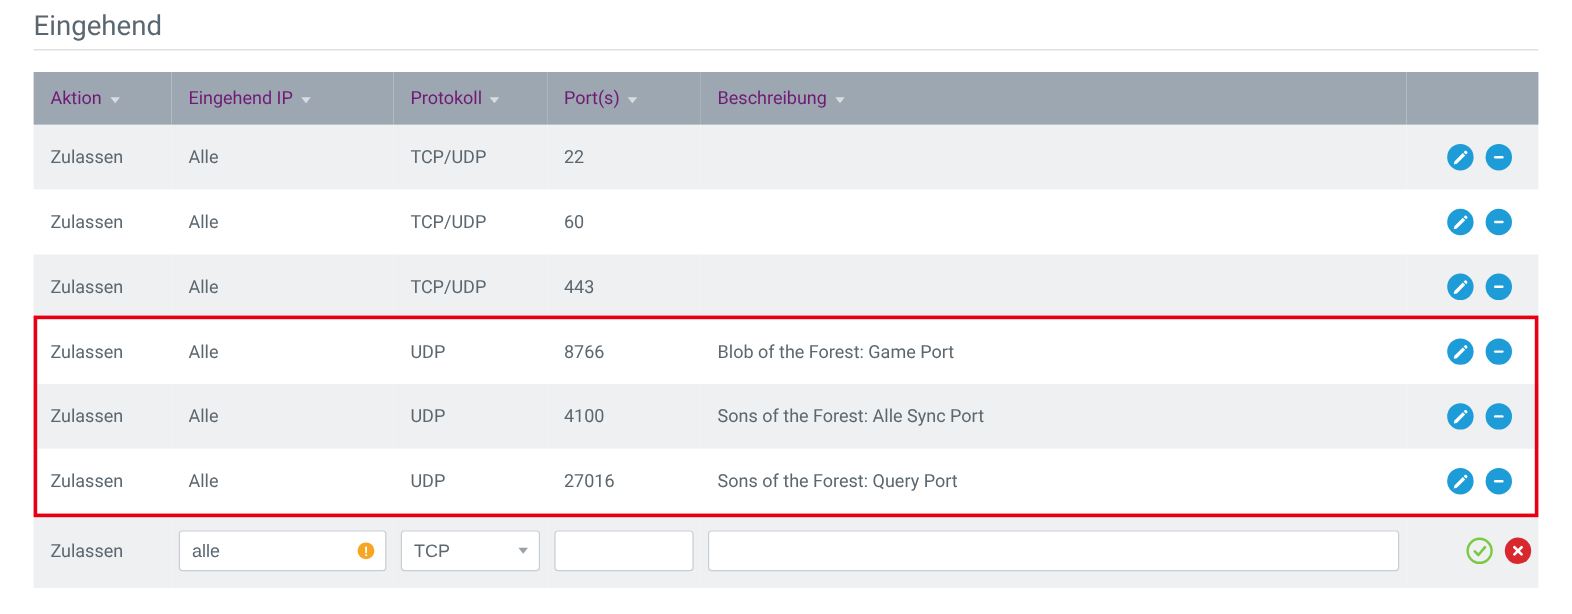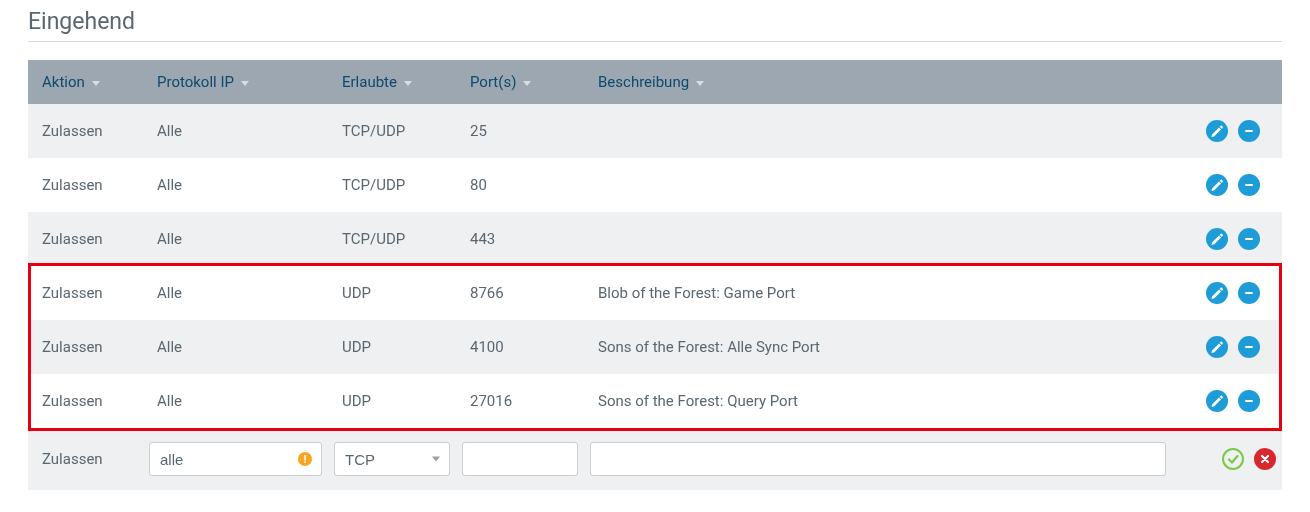--- a/index.html
+++ b/index.html
@@ -29,21 +29,21 @@
     table {
       width: 100%;
       border-collapse: collapse;
     }
     thead tr {
       background: #9da7b1;
     }
     thead th {
       text-align: left;
       font-weight: 400;
-      color: #0c4a6e;
+      color: #701a75;
       padding: 13px 14px;
       font-size: 15px;
       margin-left: 10px;
     }
     thead th .sort-caret {
       display: inline-block;
       margin-left: 3px;
       width: 0;
       height: 0;
       border-left: 4px solid transparent;
@@ -177,60 +177,60 @@
       <col class="col-beschr">
       <col class="col-actions">
     </colgroup>
     <thead>
       <tr>
         <th>
           <span>Aktion</span>
           <span class="sort-caret"></span>
         </th>
         <th>
-          <span>Protokoll IP</span>
-          <span class="sort-caret"></span>
-        </th>
-        <th>
-          <span>Erlaubte</span>
+          <span>Eingehend IP</span>
+          <span class="sort-caret"></span>
+        </th>
+        <th>
+          <span>Protokoll</span>
           <span class="sort-caret"></span>
         </th>
         <th>
           <span>Port(s)</span>
           <span class="sort-caret"></span>
         </th>
         <th>
           <span>Beschreibung</span>
           <span class="sort-caret"></span>
         </th>
         <th></th>
       </tr>
     </thead>
     <tbody id="rules-body">
         <tr class="alt">
           <td>Zulassen</td>
           <td>Alle</td>
           <td>TCP/UDP</td>
-          <td>25</td>
+          <td>22</td>
           <td></td>
           <td class="actions"><span class="icon-btn icon-edit">
               <svg width="14" height="14" viewBox="0 0 14 14">
                 <use href="#ic-pencil"></use>
               </svg>
             </span><span class="icon-btn icon-delete">
               <svg width="14" height="14" viewBox="0 0 14 14">
                 <use href="#ic-minus"></use>
               </svg>
             </span></td>
         </tr>
         <tr>
           <td>Zulassen</td>
           <td>Alle</td>
           <td>TCP/UDP</td>
-          <td>80</td>
+          <td>60</td>
           <td></td>
           <td class="actions"><span class="icon-btn icon-edit">
               <svg width="14" height="14" viewBox="0 0 14 14">
                 <use href="#ic-pencil"></use>
               </svg>
             </span><span class="icon-btn icon-delete">
               <svg width="14" height="14" viewBox="0 0 14 14">
                 <use href="#ic-minus"></use>
               </svg>
             </span></td>

